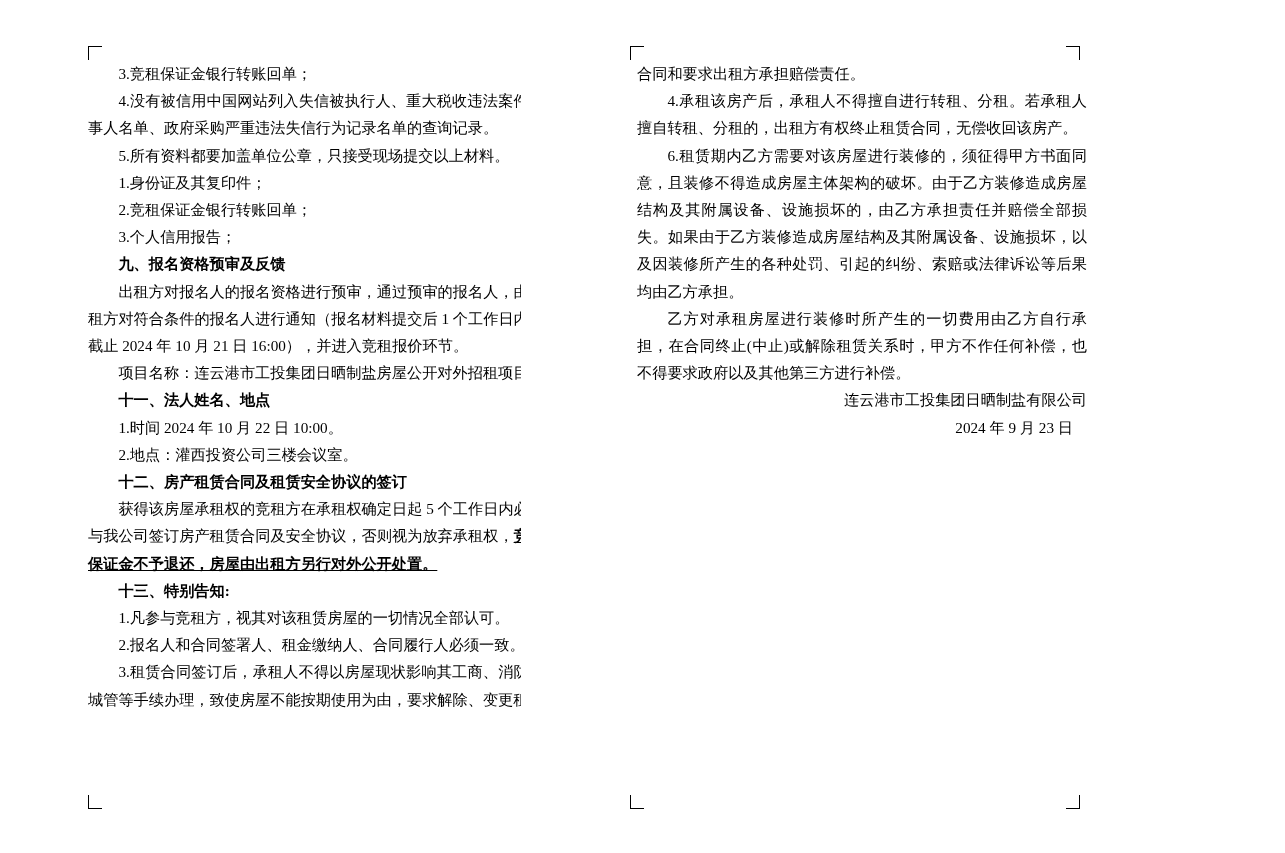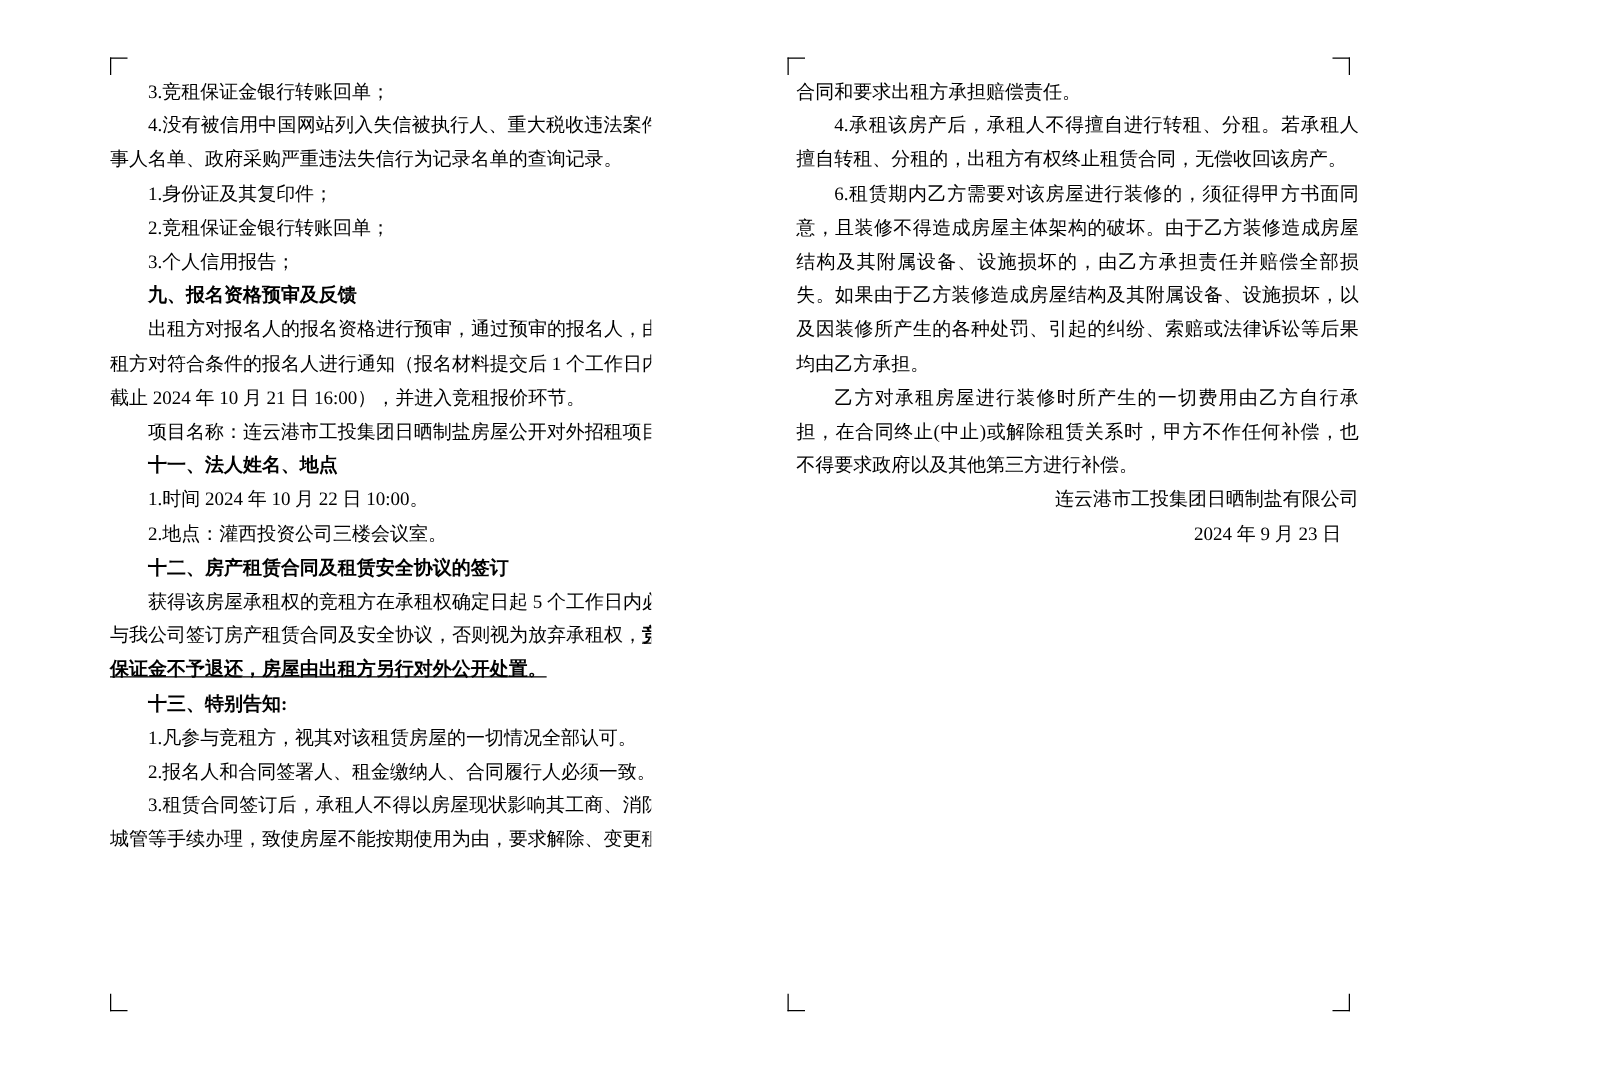--- a/index.html
+++ b/index.html
@@ -108,20 +108,21 @@
 
   <div class="page left">
     <span class="mark tl"></span>
     <span class="mark tr"></span>
     <span class="mark bl"></span>
     <span class="mark br"></span>
 
     <div class="content">
       <p>3.竞租保证金银行转账回单；</p>
       <p>4.没有被信用中国网站列入失信被执行人、重大税收违法案件当事人名单、政府采购严重违法失信行为记录名单的查询记录。</p>
+      <p>5.所有资料都要加盖单位公章，只接受现场提交以上材料。</p>
       <p>1.身份证及其复印件；</p>
       <p>2.竞租保证金银行转账回单；</p>
       <p>3.个人信用报告；</p>
       <p class="b">九、报名资格预审及反馈</p>
       <p>出租方对报名人的报名资格进行预审，通过预审的报名人，由出租方对符合条件的报名人进行通知（报名材料提交后 1 个工作日内，截止 2024 年 10 月 21 日 16:00），并进入竞租报价环节。</p>
       <p>项目名称：连云港市工投集团日晒制盐房屋公开对外招租项目</p>
       <p class="b">十一、法人姓名、地点</p>
       <p>1.时间 2024 年 10 月 22 日 10:00。</p>
       <p>2.地点：灌西投资公司三楼会议室。</p>
       <p class="b">十二、房产租赁合同及租赁安全协议的签订</p>

